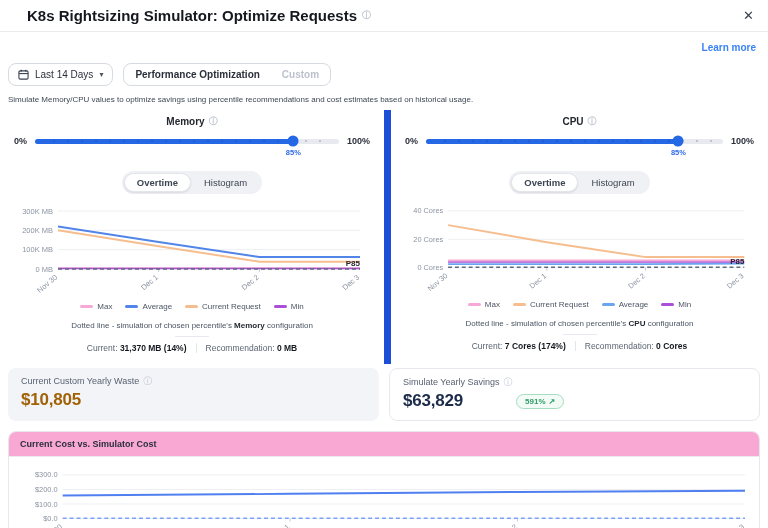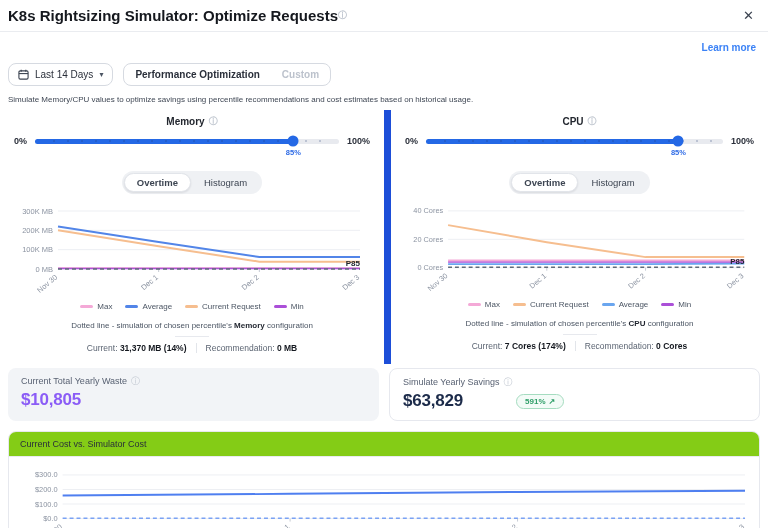--- a/index.html
+++ b/index.html
@@ -2,21 +2,21 @@
 <html><head>
 <meta charset="utf-8">
 <style>
   * { box-sizing: border-box; margin: 0; padding: 0; }
   html,body { width:768px; height:528px; overflow:hidden; background:#fff;
     font-family:"Liberation Sans", sans-serif; color:#23272f; }
 
   
   .hdr { display:flex; align-items:center; justify-content:space-between;
     padding:7px 14px 7px 8px; border-bottom:1px solid #eaecf0; }
-  .hdr-title { font-size:15px; font-weight:700; color:#15181e; display:flex; align-items:center; }
+  .hdr-title { font-size:15px; font-weight:700; color:#15181e; display:flex; align-items:center; gap:5px;margin-left:19px;}
   .info { color:#c2c8d1; font-size:9px; font-style:normal; line-height:1; cursor:pointer;}
   .close { font-size:13px; color:#3b4350; cursor:pointer; background:none; border:none; }
 
   .learn-row { text-align:right; padding:5px 12px 2px; }
   .learn { color:#3b82f6; font-size:10px; font-weight:600; text-decoration:none; cursor:pointer;}
 
   
   .toolbar { display:flex; align-items:center; gap:10px; padding:6px 8px 9px; }
   .date-btn { display:inline-flex; align-items:center; gap:6px; border:1px solid #d6dae1;
     border-radius:8px; background:#fff; padding:5px 9px; font-size:10px; font-weight:400;
@@ -68,29 +68,29 @@
   .cur-row b { color:#14181f; }
   .vsep { width:1px; height:10px; background:#e2e5ea; }
 
   
   .cards { display:grid; grid-template-columns:1fr 1fr; gap:10px; padding:4px 8px 2px; }
   .card { border-radius:8px; padding:8px 13px 9px; }
   .card.gray { background:#f2f4f7; }
   .card.white { background:#fff; border:1px solid #e6e8ee; }
   .card-label { font-size:9px; color:#596273; display:flex; gap:4px; align-items:center; }
   .card-value { font-size:17px; font-weight:700; margin-top:4px; letter-spacing:-.2px;}
-  .card-value.red { color:#8b5cf6; }
+  .card-value.red { color:#a16207; }
   .val-row { display:flex; align-items:center; gap:9px; margin-top:4px;}
   .val-row .card-value { margin-top:0; color:#1c2b4a; }
   .badge { display:inline-flex; align-items:center; gap:3px; border:1px solid #a5dcc0; background:#f3fbf7;
     color:#2f9e68; border-radius:10px; padding:2px 8px; font-size:8px; font-weight:700;margin-left:44px; }
 
   
   .cost-panel { margin:8px 8px 6px; border:1px solid #e6e8ee; border-radius:8px; overflow:hidden; background:#fff;}
-  .cost-header { background:#84cc16; padding:7px 11px; font-size:9px; font-weight:400; color:#2a2f3a;
+  .cost-header { background:#f9a8d4; padding:7px 11px; font-size:9px; font-weight:700; color:#2a2f3a;
     border-bottom:1px solid #e9ebf0;}
   .cost-body { padding:6px 8px 0; }
 
   .cal { display:inline-block; }
 </style>
 </head>
 <body>
 
 <div class="hdr">
   <div class="hdr-title">
@@ -258,21 +258,21 @@
       <span><span>Current:</span> <b>7 Cores (174%)</b></span>
       <span class="vsep"></span>
       <span><span>Recommendation:</span> <b>0 Cores</b></span>
     </div>
   </section>
 </div>
 
 <div class="cards">
   <div class="card gray">
     <div class="card-label">
-      <span>Current Total Yearly Waste</span>
+      <span>Current Custom Yearly Waste</span>
       <span class="info">ⓘ</span>
     </div>
     <div class="card-value red">$10,805</div>
   </div>
   <div class="card white">
     <div class="card-label">
       <span>Simulate Yearly Savings</span>
       <span class="info">ⓘ</span>
     </div>
     <div class="val-row">

